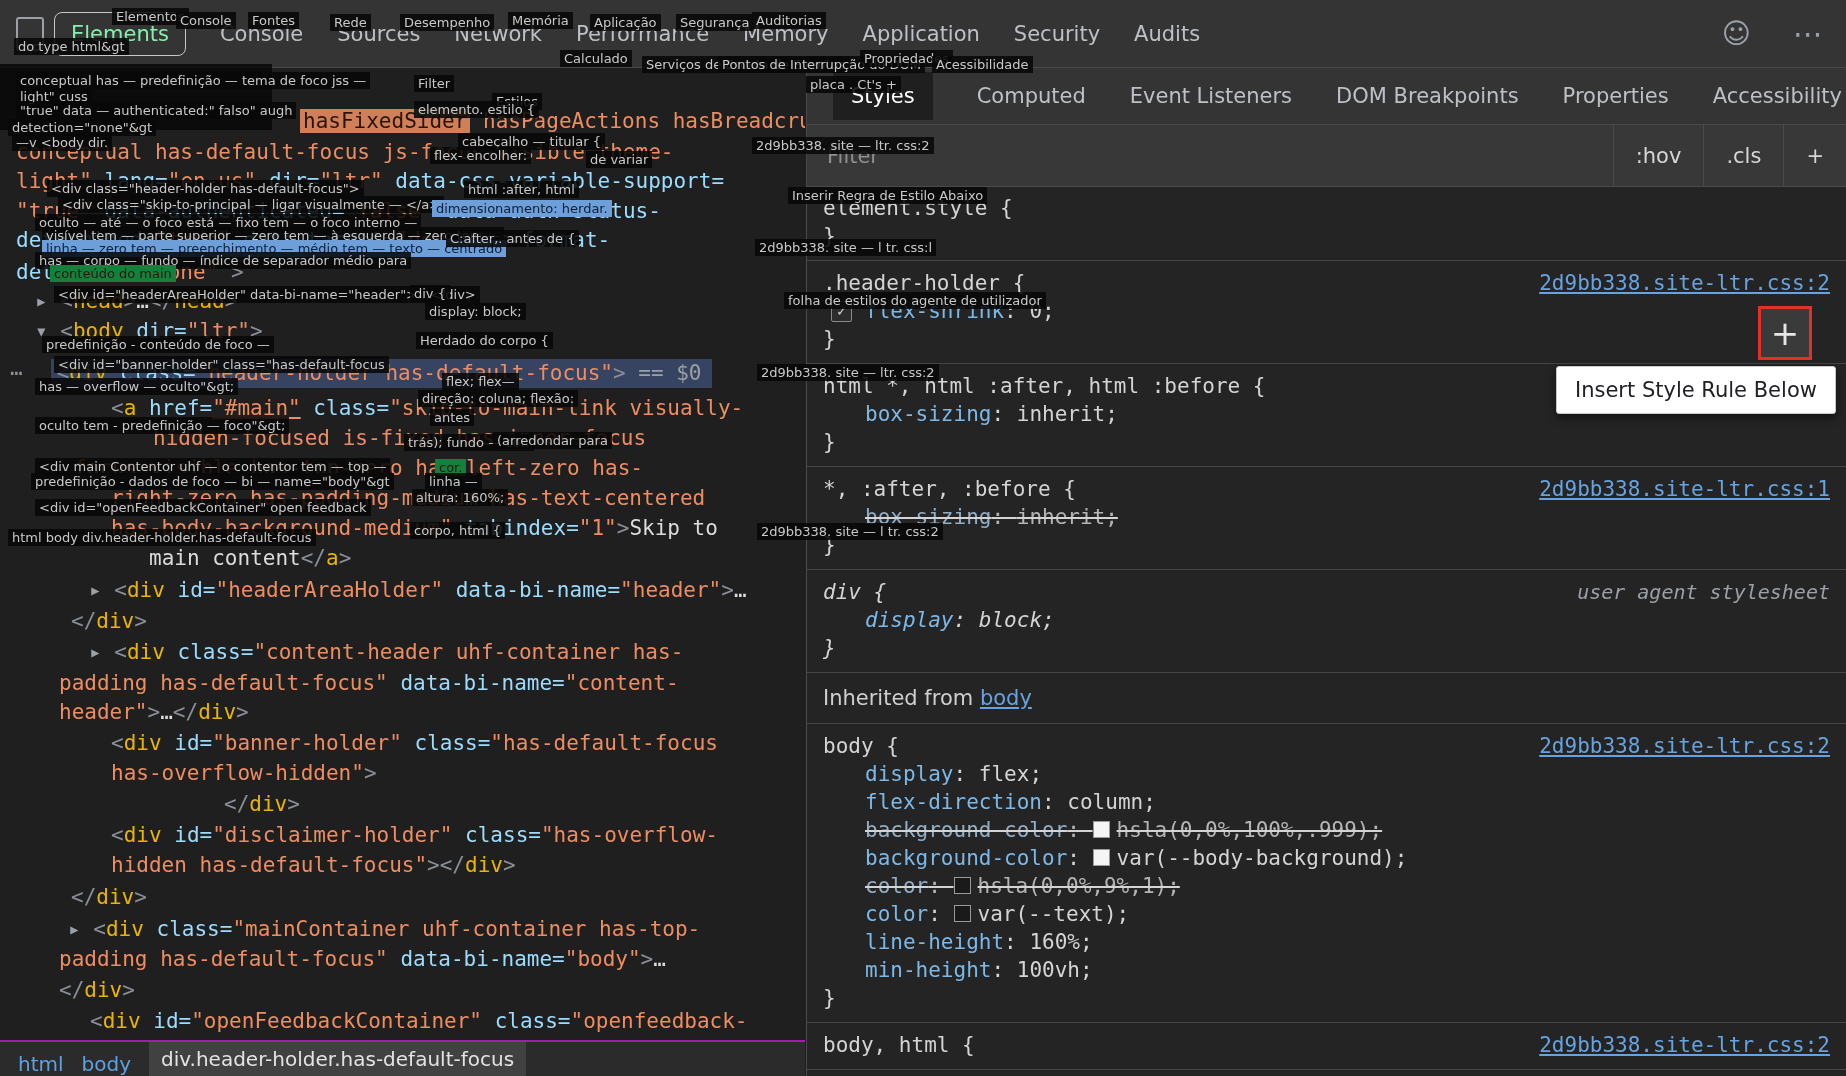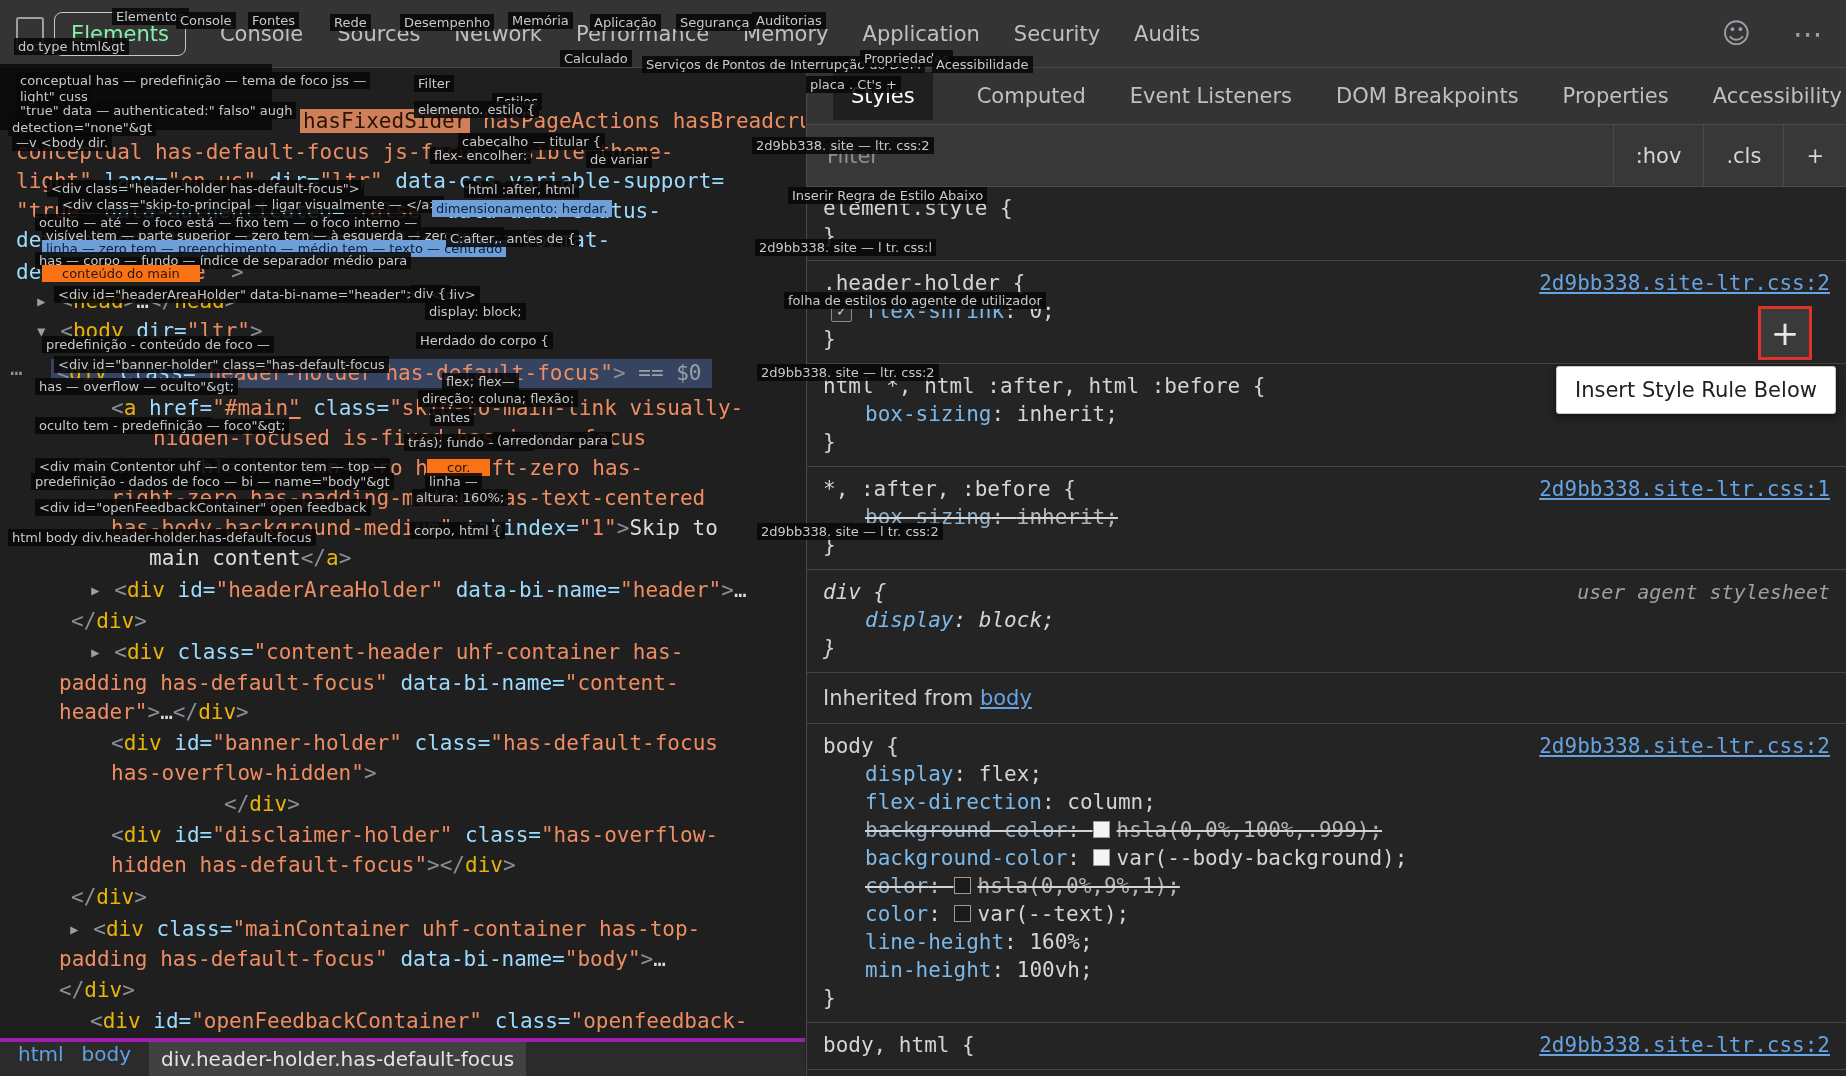--- a/index.html
+++ b/index.html
@@ -25,21 +25,21 @@
   #dom-layer{position:absolute;top:0;left:0;width:805px;height:1076px;overflow:hidden;z-index:1;}
   .dom-line{position:absolute;left:0;white-space:pre;
     font-family:"DejaVu Sans Mono","Liberation Mono",monospace;font-size:21px;line-height:27px;}
   .selbg{background:#364361;padding:2px 10px 3px 6px;margin-left:28px;}
   .k-p{color:#8a8f98}.k-t{color:#eab308}.k-a{color:#9cdcfe}.k-v{color:#ee8d62}
   .k-vh{background:#d08058;color:#2b1208;padding:0 3px;}
   .k-tx{color:#dcdcdc}.k-ar{color:#9aa0a6}.k-eq{color:#9aa0a6}
   .k-vl{color:#ee8d62;text-decoration:underline}
   
   #crumbs{position:absolute;left:0;bottom:0;width:805px;height:34px;background:#2b2b2b;
-    border-top:4px solid #a21caf;display:flex;align-items:flex-start;z-index:5;font-size:20px;}
+    border-top:2px solid #a21caf;display:flex;align-items:flex-end;z-index:5;font-size:20px;}
   .crumb-link{color:#61a0e1;margin-left:18px;}
   .crumb-sel{margin-left:18px;background:#414141;color:#e3e3e3;padding:4px 12px;height:26px;line-height:26px;}
   
   #right-panel{position:absolute;top:67px;left:806px;right:0;bottom:0;background:#242424;
     border-left:1px solid #4a4a4a;z-index:1;}
   #sp-tabs{height:57px;display:flex;align-items:center;padding-left:26px;gap:44px;
     background:#343434;border-bottom:1px solid #4a4a4a;font-size:21px;color:#bdc1c6;}
   .sp-tab{white-space:nowrap;}
   .sp-tab.selected{color:#fff;background:#1f1f1f;padding:12px 18px;}
   #sp-filter{height:61px;background:#383838;border-bottom:1px solid #4a4a4a;display:flex;align-items:stretch;}
@@ -75,21 +75,21 @@
     border:3px solid #e03228;background:#3a3a3a;display:flex;align-items:center;justify-content:center;
     font-size:34px;color:#e6e6e6;box-sizing:border-box;}
   #anno-tip{position:absolute;left:1556px;top:366px;z-index:8;background:#ffffff;color:#202124;
     font-size:21px;padding:11px 18px;border:1px solid #c9c9c9;border-radius:3px;
     box-shadow:0 3px 10px rgba(0,0,0,.55);white-space:nowrap;}
   
   #overlay-layer{position:absolute;inset:0;z-index:4;pointer-events:none;}
   .ov{position:absolute;font-size:13px;line-height:15px;white-space:pre;}
   .ov.d{background:rgba(8,8,8,.88);color:#c9c9c9;padding:1px 4px;}
   .ov.b{background:#6f9fd8;color:#0b1f38;padding:1px 4px;}
-  .ov.s{background:#f97316;color:#2e140a;padding:1px 20px;}
+  .ov.s{background:#15803d;color:#2e140a;padding:1px 4px;margin-left:8px;}
   .strip{position:absolute;background:rgba(8,8,8,.85);z-index:3;}
   #strip-topleft{left:0;top:64px;width:272px;height:66px;}
 </style>
 </head>
 <body>
 
 <div id="toolbar">
   <div class="tb-icons">
     <div class="icon-device"></div>
   </div>

